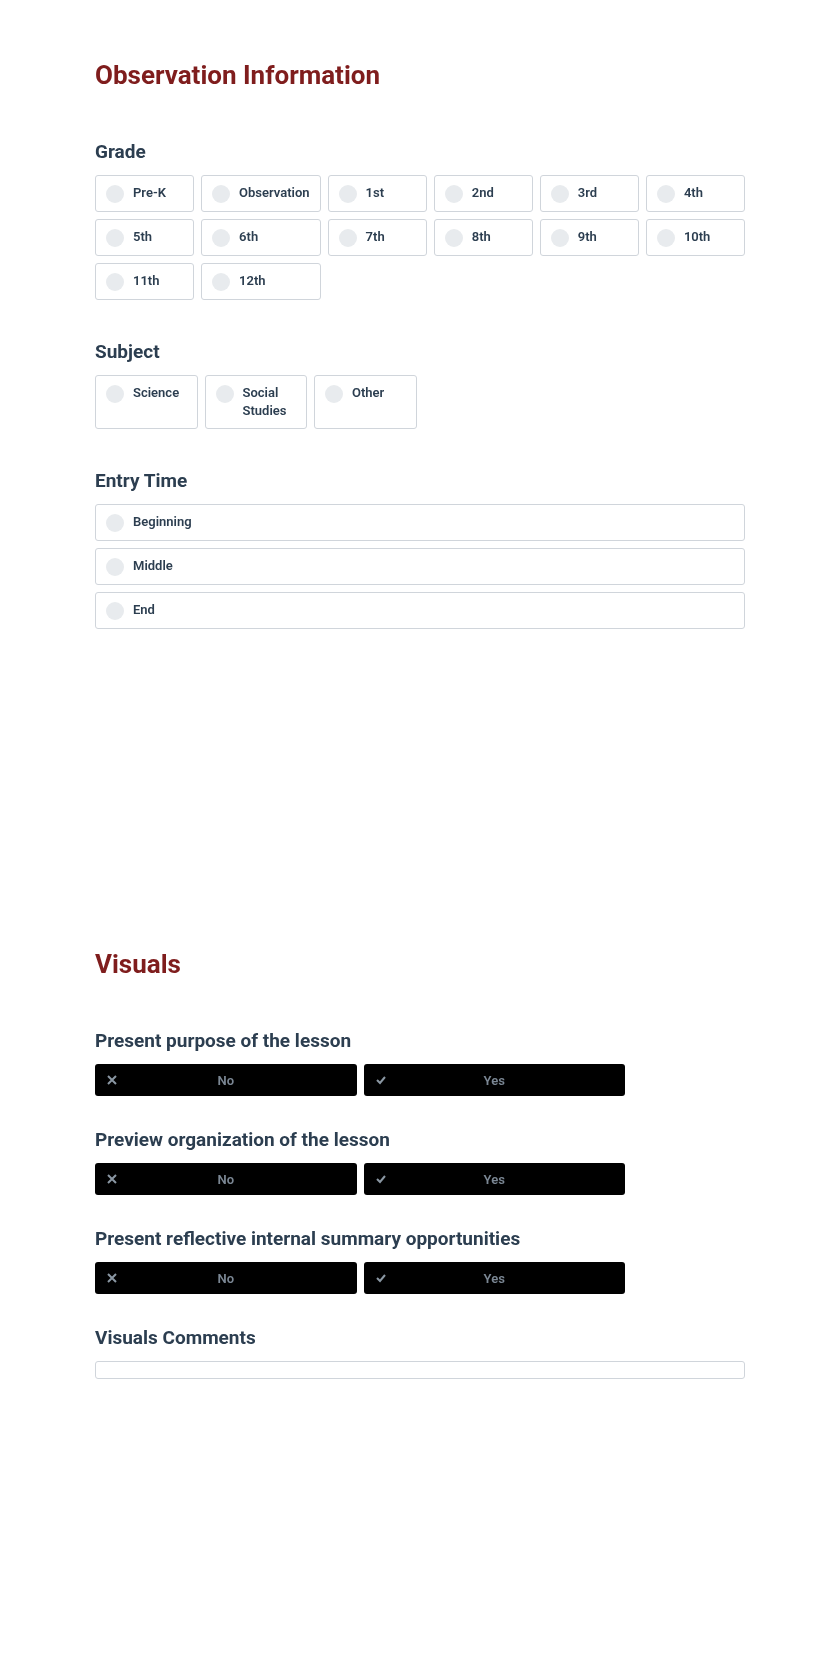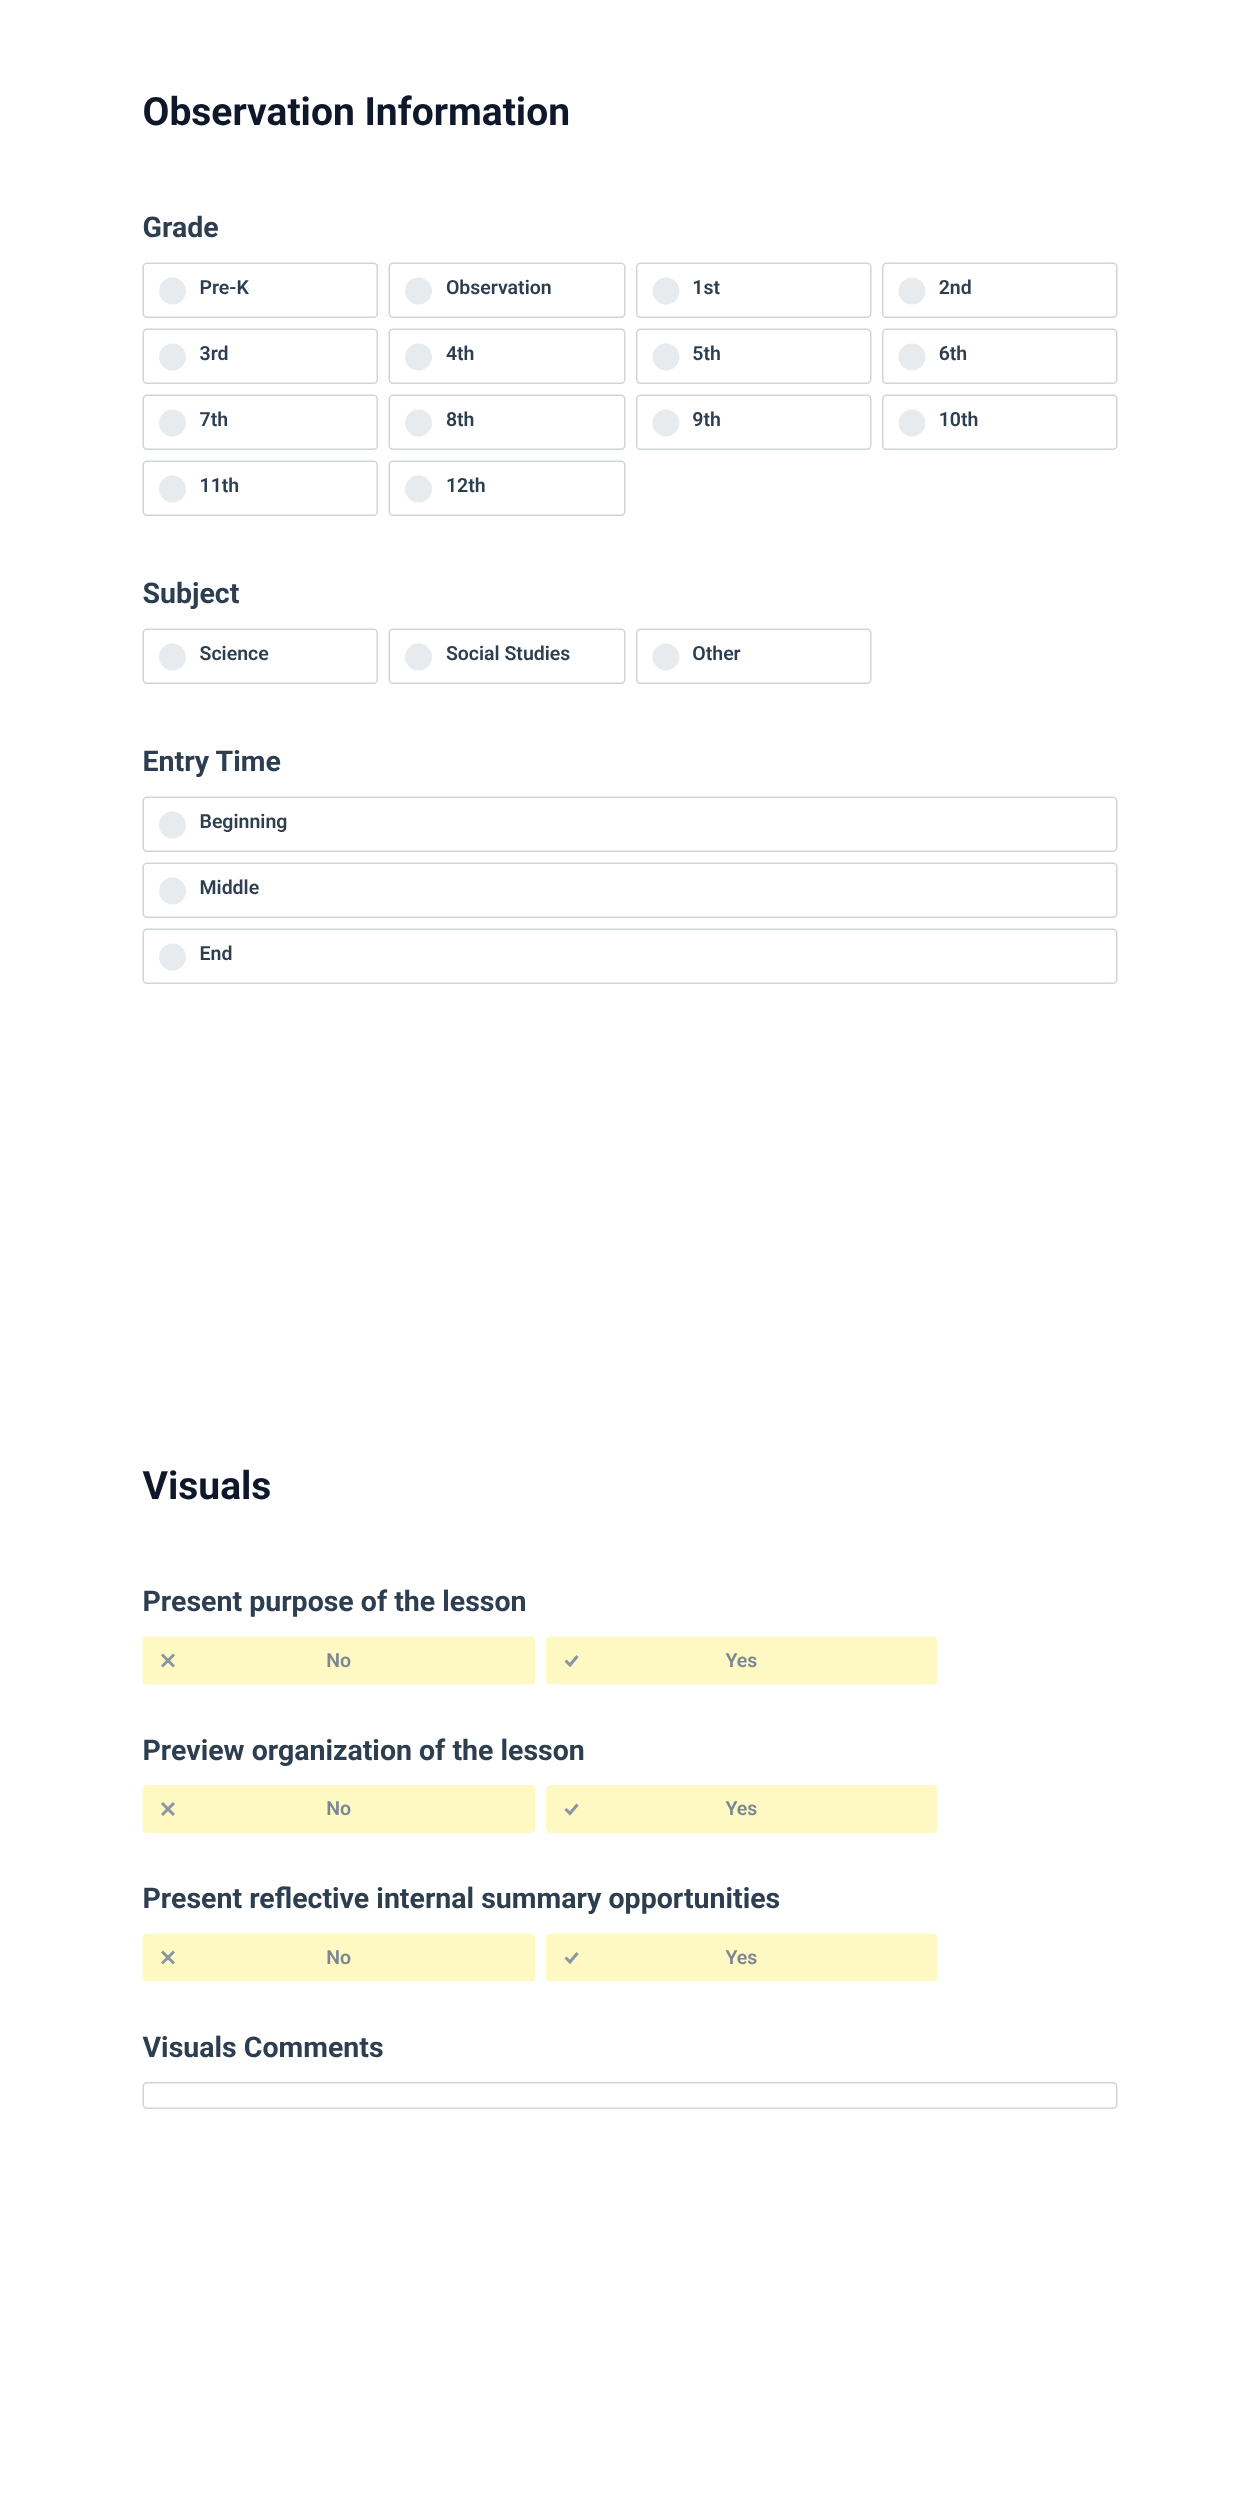--- a/index.html
+++ b/index.html
@@ -8,35 +8,35 @@
     background: #ffffff;
     width: 840px;
     color: #2c3e50;
   }
   .container {
     padding: 60px 95px 20px 95px;
   }
   h1 {
     font-size: 26px;
     font-weight: 700;
-    color: #0f172a;
+    color: #7f1d1d;
     margin-bottom: 50px;
   }
   .section-label {
     font-size: 19px;
     font-weight: 700;
     color: #2c3e50;
     margin-bottom: 12px;
   }
   .radio-grid {
     display: grid;
     gap: 7px;
     margin-bottom: 40px;
   }
-  .grid-4 { grid-template-columns: repeat(4, 1fr); }
+  .grid-4 { grid-template-columns: repeat(6, 1fr); }
   .grid-3 { grid-template-columns: repeat(1, 1fr); }
   .radio-option {
     border: 1px solid #d0d5db;
     border-radius: 3px;
     padding: 8px 10px;
     display: flex;
     align-items: flex-start;
     cursor: pointer;
     background: #ffffff;
   }
@@ -57,21 +57,21 @@
   }
   .spacer { height: 280px; }
   .yesno-row {
     display: grid;
     grid-template-columns: repeat(2, 1fr);
     gap: 7px;
     width: 530px;
     margin-bottom: 32px;
   }
   .yesno-option {
-    background: #fef9c3;
+    background: #000000;
     border-radius: 3px;
     padding: 8px 10px;
     display: flex;
     align-items: center;
     cursor: pointer;
     position: relative;
     height: 32px;
   }
   .yesno-icon {
     width: 14px;

